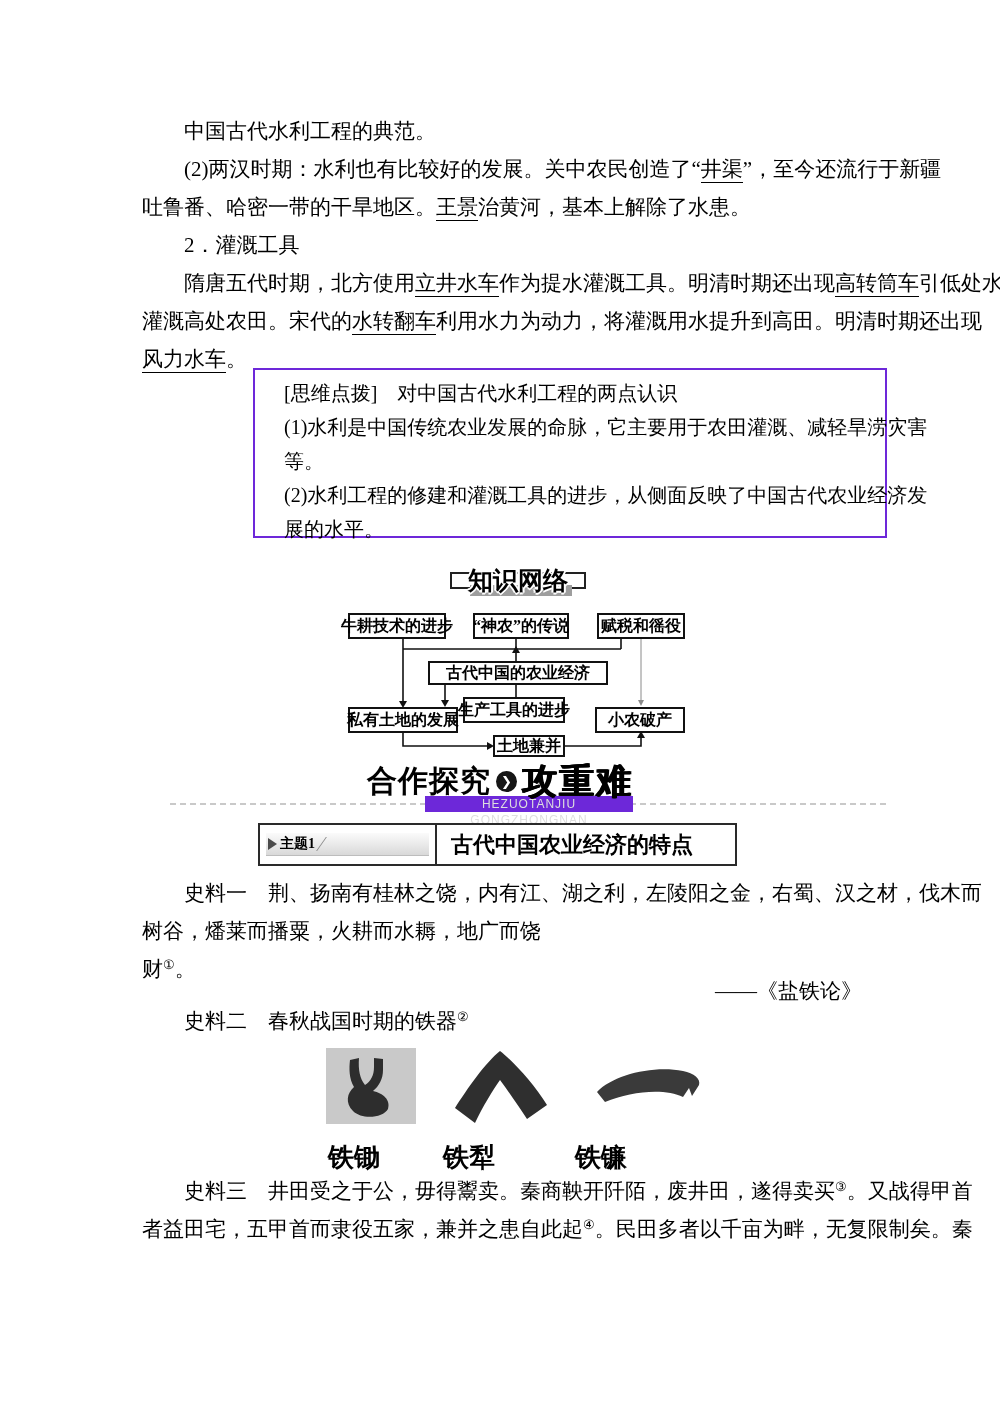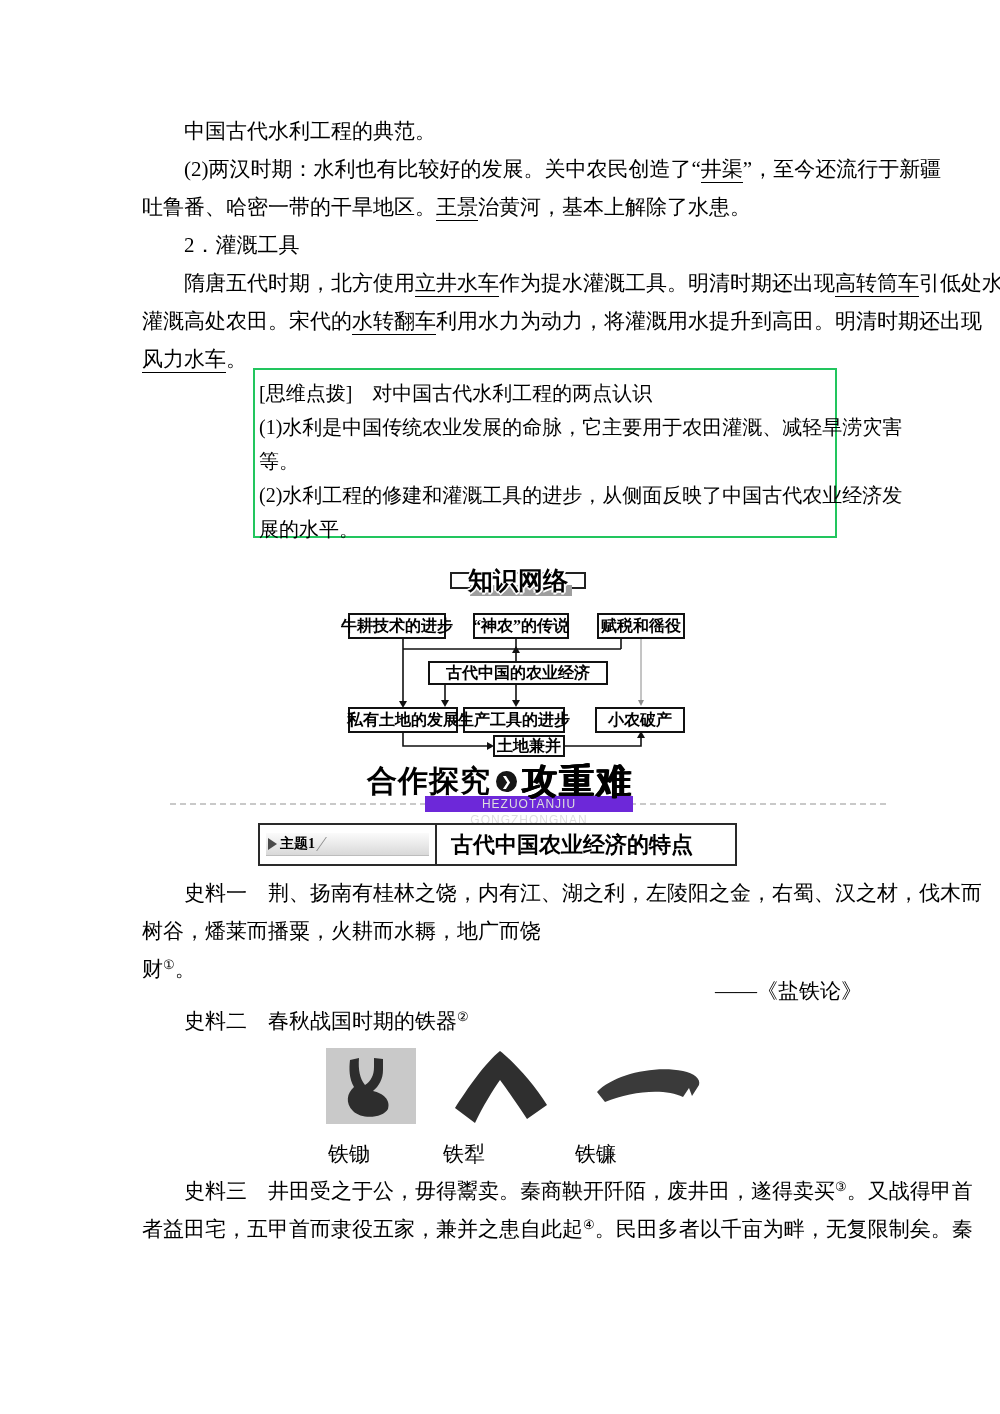--- a/index.html
+++ b/index.html
@@ -7,21 +7,21 @@
         font-family:"Liberation Serif","DejaVu Serif",serif;color:#000;border-radius:8px;}
   
   .tcol{position:absolute;left:142px;width:720px;}
   .tline{font-size:21px;line-height:38px;white-space:nowrap;}
   .tline.indent{text-indent:42px;}
   .tline.right{text-align:right;white-space:normal;}
   .u{border-bottom:1.5px solid #000;padding-bottom:1px;}
   .sup{font-size:13px;vertical-align:7px;line-height:0;}
   
   .tipbox{position:absolute;left:253px;top:368px;width:572px;height:154px;
-          border:2px solid #22c55e;padding:6px 4px;}
+          border:2px solid #6d28d9;padding:6px 29px;}
   .tipbox .tline{font-size:20px;line-height:34px;}
   
   .kn-header{position:absolute;left:450px;top:564px;width:136px;height:34px;}
   .kn-frame{position:absolute;left:0;top:8px;width:132px;height:13px;border:2px solid #222;}
   .kn-shadow{position:absolute;left:20px;top:21px;width:102px;height:11px;background:#9e9e9e;}
   .kn-title{position:absolute;left:0;top:0;width:100%;text-align:center;
             font-family:"Liberation Sans","DejaVu Sans",sans-serif;font-weight:bold;font-size:25px;
             text-shadow:-2px 0 0 #fff,2px 0 0 #fff,0 -2px 0 #fff,0 2px 0 #fff,-1px -1px #fff,1px 1px #fff;}
   
   .net{position:absolute;left:340px;top:605px;width:365px;height:155px;}
@@ -51,21 +51,21 @@
               border-bottom:1px solid #bdbdbd;display:flex;align-items:center;position:relative;}
   .topic-tri{width:0;height:0;border-left:9px solid #4a4a4a;border-top:6px solid transparent;
              border-bottom:6px solid transparent;margin:0 3px 0 2px;}
   .topic-label{font-weight:bold;font-size:14px;}
   .topic-slash{width:14px;height:14px;border-left:1px solid #8a8a8a;transform:skewX(-35deg);margin-left:6px;}
   .topic-title{flex:1;display:flex;align-items:center;padding-left:14px;
                font-weight:bold;font-size:22px;white-space:nowrap;}
   
   .toolimg{position:absolute;}
   .tool-bg{background:#c9c9c9;}
-  .tool-label{position:absolute;font-size:21px;white-space:nowrap;}
+  .tool-label{position:absolute;font-size:26px;white-space:nowrap;font-weight:bold;}
 </style>
 </head>
 <body>
 
 <div class="page">
 
   <div class="tcol" style="top:112px;">
       <div class="tline indent"><span>中国古代水利工程的典范。</span></div>
       <div class="tline indent"><span>(2)两汉时期：水利也有比较好的发展。关中农民创造了“</span><span class="u">井渠</span><span>”，至今还流行于新疆</span></div>
       <div class="tline"><span>吐鲁番、哈密一带的干旱地区。</span><span class="u">王景</span><span>治黄河，基本上解除了水患。</span></div>
@@ -115,21 +115,21 @@
       </g>
       <g fill="#8a8a8a" stroke="none">
         <polygon points="298,95 304,95 301,101"></polygon>
       </g>
     </svg>
     <div class="nbox" style="left:8px;top:8px;width:98px;height:26px;">牛耕技术的进步</div>
     <div class="nbox" style="left:133px;top:8px;width:96px;height:26px;">“神农”的传说</div>
     <div class="nbox" style="left:257px;top:8px;width:88px;height:26px;">赋税和徭役</div>
     <div class="nbox" style="left:88px;top:56px;width:180px;height:24px;">古代中国的农业经济</div>
     <div class="nbox" style="left:8px;top:102px;width:110px;height:26px;">私有土地的发展</div>
-    <div class="nbox" style="left:123px;top:102px;width:102px;height:26px;">生产工具的进步</div>
+    <div class="nbox" style="left:123px;top:92px;width:102px;height:26px;">生产工具的进步</div>
     <div class="nbox" style="left:255px;top:102px;width:90px;height:26px;">小农破产</div>
     <div class="nbox" style="left:153px;top:130px;width:72px;height:22px;">土地兼并</div>
   </div>
 
   <div class="exp-dash"></div>
   <div class="exp-bar">HEZUOTANJIU GONGZHONGNAN</div>
   <div class="exp-header">
     <span class="exp-inner">
       <span class="exp-left">合作探究</span>
       <span class="exp-icon">❯</span>

